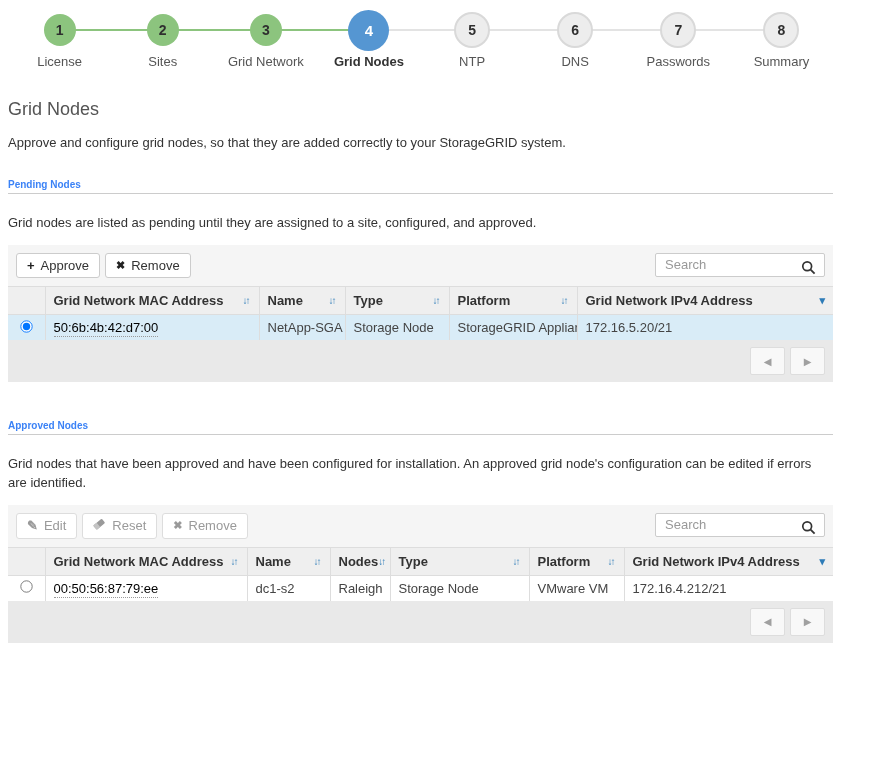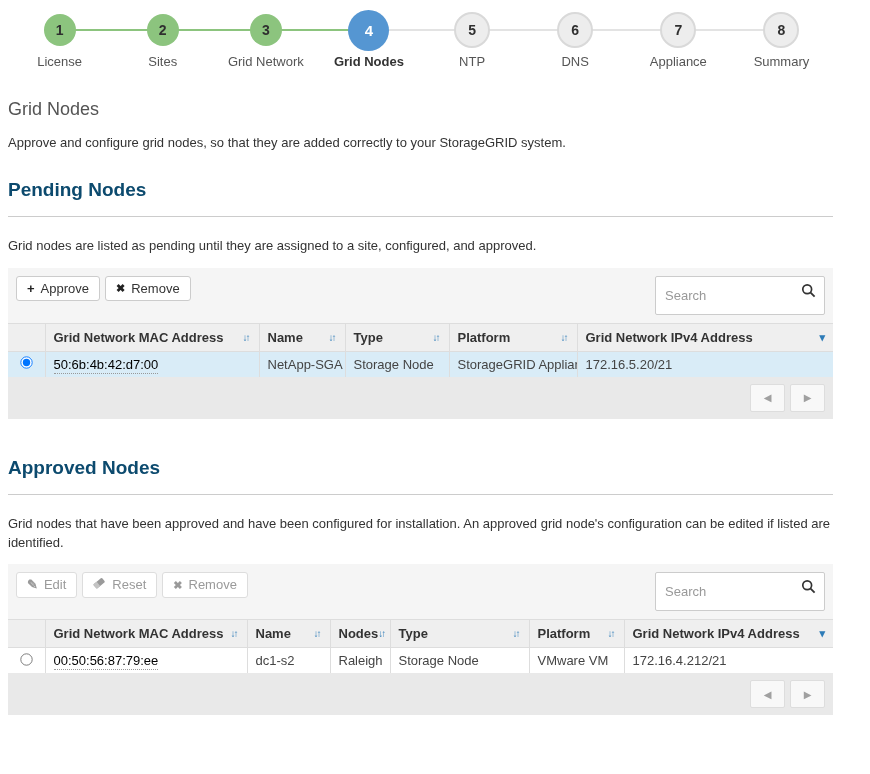--- a/index.html
+++ b/index.html
@@ -31,35 +31,35 @@
           border-radius:50%;font-weight:700;font-size:14px;}
   .step.complete .circle{width:32px;height:32px;background:var(--green);color:#2f2f2f;}
   .step.pending .circle{width:36px;height:36px;background:#ededed;border:2px solid #d9d9d9;color:#2f2f2f;}
   .step.active .circle{width:41px;height:41px;background:var(--blue);color:#fff;font-size:15px;}
   .step .slabel{margin-top:2px;font-size:13px;color:#555;}
   .step.active .slabel{font-weight:700;color:#333;}
 
   
   h1.page-title{font-size:18px;font-weight:400;color:#545454;margin:30px 0 14px 0;}
   p.desc{margin:0 0 22px 0;color:#333;line-height:1.45;}
-  h2.section{font-size:19px;font-weight:700;color:#0c4a6e;margin:26px 0 0 0;
-             padding-bottom:15px;border-bottom:1px solid #ccc;}
+  h2.section{font-size:10px;font-weight:700;color:#3b82f6;margin:26px 0 0 0;
+             padding-bottom:3px;border-bottom:1px solid #ccc;}
   p.section-desc{margin:20px 0 12px 0;line-height:1.45;}
 
   
   .panel{margin-bottom:4px;}
   .toolbar{background:#f5f5f5;padding:8px;display:flex;align-items:flex-start;}
   .btn{display:inline-flex;align-items:center;gap:6px;background:#fff;border:1px solid #ccc;
        border-radius:3px;padding:4px 10px;font-family:inherit;font-size:13px;color:#333;
        margin-right:5px;cursor:pointer;line-height:1.2;}
   .btn .bico{font-weight:700;font-size:13px;color:#222;}
   .btn.disabled{color:#9a9a9a;border-color:#ddd;cursor:default;}
   .btn.disabled .bico{color:#9a9a9a;}
   .search{margin-left:auto;position:relative;}
-  .search input{width:170px;height:39px;border:1px solid #ccc;border-radius:2px;
+  .search input{width:170px;height:24px;border:1px solid #ccc;border-radius:2px;
                 padding:4px 30px 4px 9px;font-family:inherit;font-size:13px;color:#333;}
   .search input::placeholder{color:#999;}
   .search svg{position:absolute;right:9px;top:7px;}
 
   
   table{width:100%;border-collapse:collapse;table-layout:fixed;border-top:1px solid #ddd;}
   th,td{border-left:1px solid #ddd;text-align:left;overflow:hidden;white-space:nowrap;}
   th:first-child,td:first-child{border-left:none;}
   thead th{background:#efefef;border-bottom:1px solid #ddd;padding:6px 8px;font-size:13px;color:#333;margin-top:26px;}
   .thflex{display:flex;align-items:center;justify-content:space-between;}
@@ -132,21 +132,21 @@
           </div>
         </div>
       <div class="slabel">DNS</div>
     </div>
     <div class="step pending">
       <div class="circle-area">
           <div class="circle">
             <span>7</span>
           </div>
         </div>
-      <div class="slabel">Appliance</div>
+      <div class="slabel">Passwords</div>
     </div>
     <div class="step pending">
       <div class="circle-area">
           <div class="circle">
             <span>8</span>
           </div>
         </div>
       <div class="slabel">Summary</div>
     </div>
   </div>
@@ -230,21 +230,21 @@
           </tr>
         </tbody>
     </table>
     <div class="tfooter">
       <button class="pgbtn">◀</button>
       <button class="pgbtn">▶</button>
     </div>
   </div>
 
   <h2 class="section" style="margin-top:38px;">Approved Nodes</h2>
-  <p class="section-desc">Grid nodes that have been approved and have been configured for installation. An approved grid node's configuration can be edited if listed are identified.</p>
+  <p class="section-desc">Grid nodes that have been approved and have been configured for installation. An approved grid node's configuration can be edited if errors are identified.</p>
 
   <div class="panel">
     <div class="toolbar">
       <button class="btn disabled">
         <span class="bico">✎</span>
         <span>Edit</span>
       </button>
       <button class="btn disabled">
         <span class="bico"><svg width="13" height="12" viewBox="0 0 13 12">
               <g transform="rotate(-40 6 6)">

